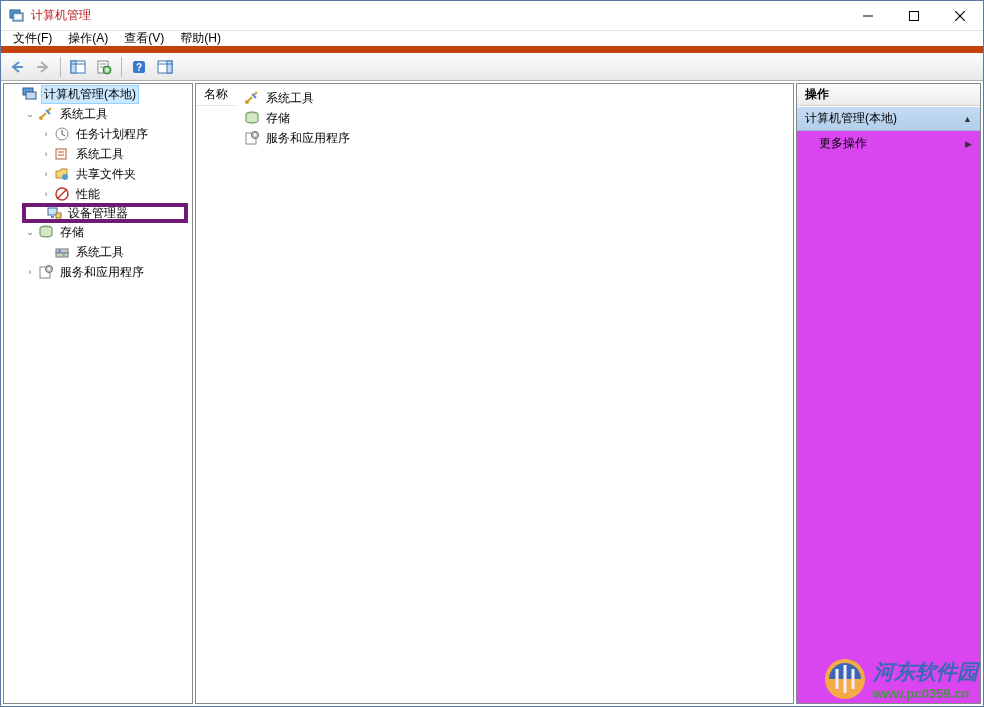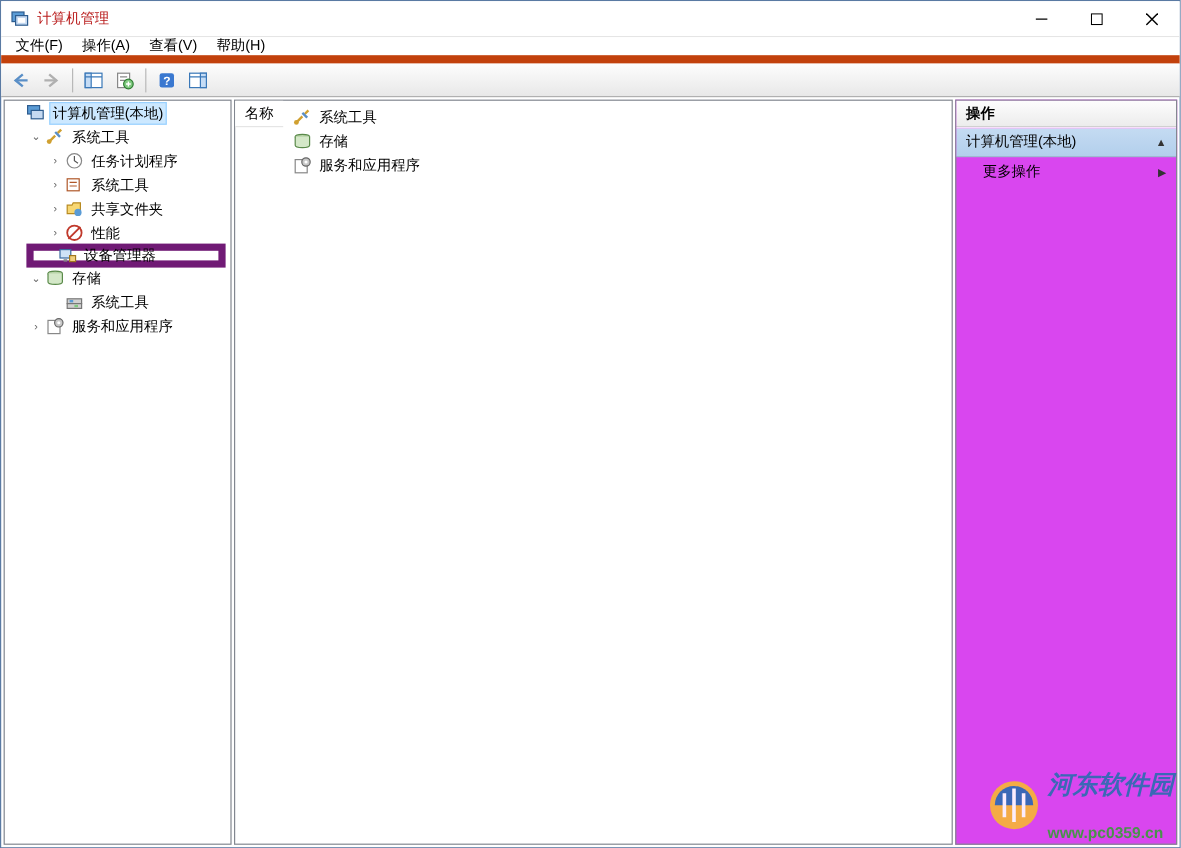--- a/index.html
+++ b/index.html
@@ -16,39 +16,39 @@
 .tool-btn { width: 24px; height: 24px; display: flex; align-items: center; justify-content: center; border: 1px solid transparent; border-radius: 2px; }
 .tool-sep { width: 1px; height: 20px; background: #b8b8b8; margin: 0 3px; }
 .content { flex: 1; display: flex; overflow: hidden; }
 .tree-panel { width: 190px; border: 1px solid #828790; margin: 2px 0 2px 2px; background: #fff; overflow: auto; }
 .tree-item { display: flex; align-items: center; height: 20px; padding-left: 4px; white-space: nowrap; }
 .tree-item .twisty { width: 12px; height: 12px; display: flex; align-items: center; justify-content: center; font-size: 9px; color: #666; }
 .tree-item .twisty.spacer { visibility: hidden; }
 .tree-item .node-icon { width: 16px; height: 16px; margin: 0 3px 0 2px; display: flex; align-items: center; justify-content: center; }
 .tree-item .node-label { padding: 1px 3px; }
 .tree-item.selected .node-label { background: #cce8ff; border: 1px solid #99d1ff; padding: 0 2px; }
-.tree-item.highlighted { border: 6px solid #701a75; margin: -1px 4px -1px 18px; padding-left: 18px; box-sizing: border-box; }
+.tree-item.highlighted { border: 4px solid #701a75; margin: -1px 4px -1px 18px; padding-left: 18px; box-sizing: border-box; }
 .indent-0 { padding-left: 4px; }
 .indent-1 { padding-left: 20px; }
 .indent-2 { padding-left: 36px; }
 .list-panel { flex: 1; border: 1px solid #828790; margin: 2px; background: #fff; display: flex; flex-direction: row; }
 .list-header { height: 22px; background: #fff; display: flex; align-items: center; padding: 0 8px; border-bottom: 1px solid #e5e5e5; font-size: 12px; }
 .list-body { flex: 1; padding: 4px; overflow: auto; }
 .list-item { display: flex; align-items: center; height: 20px; padding: 0 4px; }
 .list-item .li-icon { width: 16px; height: 16px; margin-right: 6px; display: flex; align-items: center; justify-content: center; }
 .actions-panel { width: 185px; border: 1px solid #828790; margin: 2px 2px 2px 0; background: #d946ef; display: flex; flex-direction: column; }
 .actions-header { height: 22px; background: linear-gradient(#fdfdfd,#ececec); display: flex; align-items: center; padding: 0 8px; border-bottom: 1px solid #d0d0d0; font-weight: bold; }
 .actions-group-title { background: linear-gradient(#c4dbf2,#b3cfec); border-top: 1px solid #fff; border-bottom: 1px solid #a0b8d0; padding: 3px 8px; display: flex; align-items: center; justify-content: space-between; }
 .actions-group-title .collapse { font-size: 9px; color: #333; }
 .action-item { padding: 4px 8px 4px 22px; display: flex; align-items: center; justify-content: space-between; }
 .action-item .arrow { font-size: 9px; color: #333; }
 .watermark { position: absolute; right: 6px; bottom: 6px; display: flex; align-items: center; gap: 6px; opacity: 0.9; pointer-events: none; }
 .watermark .wm-text { display: flex; flex-direction: column; align-items: flex-start; }
 .watermark .wm-name { font-size: 21px; font-weight: bold; color: #2b6cb0; font-style: italic; text-align: right; }
-.watermark .wm-url { font-size: 13px; color: #3a9b3a; font-weight: bold; margin-top: 18px; }
+.watermark .wm-url { font-size: 13px; color: #3a9b3a; font-weight: bold; }
 svg { display: block; }
 </style>
 </head>
 <body>
 
 <div class="window">
 
   <div class="titlebar">
     <span class="app-icon">
       <svg width="16" height="16" viewBox="0 0 16 16">

